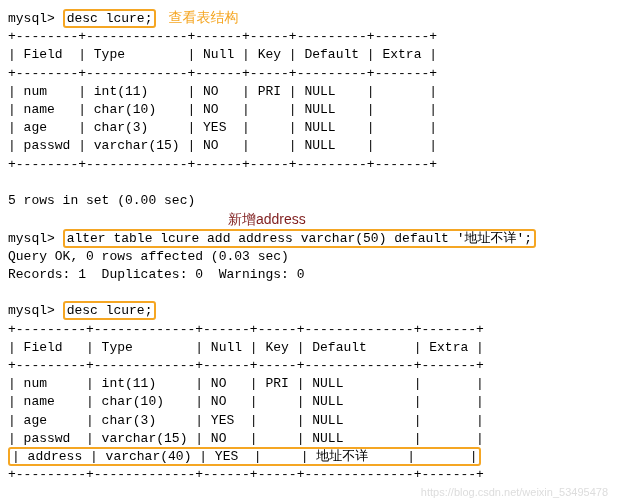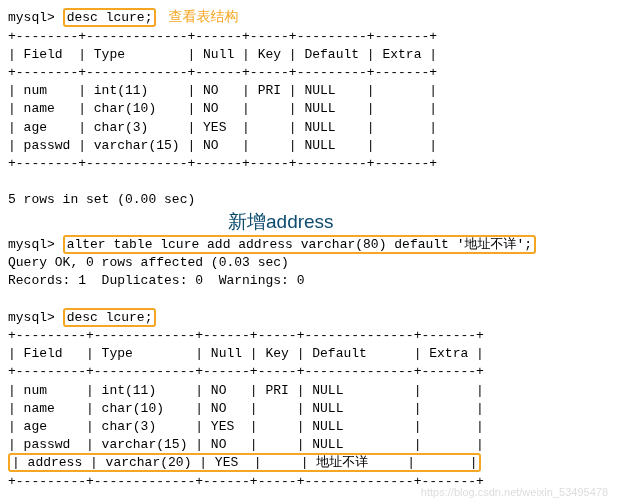--- a/index.html
+++ b/index.html
@@ -14,28 +14,28 @@
       box-sizing: border-box;
     }
     .highlight-box {
       border: 2px solid #f5a623;
       border-radius: 3px;
       padding: 0 2px;
       display: inline;
     }
     .annotation {
       color: #f5a623;
-      font-family: Liberation Mono, monospace;
+      font-family: Liberation Sans, sans-serif;
       font-size: 14px;
       margin-left: 12px;
     }
     .annotation-center {
-      color: #0c4a6e;
+      color: #7f1d1d;
       font-family: sans-serif;
-      font-size: 19px;
+      font-size: 14px;
       display: block;
       margin-left: 220px;
     }
     pre {
       margin: 0;
       font-family: inherit;
       white-space: pre;
     }
     .watermark {
       position: absolute;
@@ -64,38 +64,38 @@
 <pre>| num    | int(11)     | NO   | PRI | NULL    |       |</pre>
 <pre>| name   | char(10)    | NO   |     | NULL    |       |</pre>
 <pre>| age    | char(3)     | YES  |     | NULL    |       |</pre>
 <pre>| passwd | varchar(15) | NO   |     | NULL    |       |</pre>
 <pre>+--------+-------------+------+-----+---------+-------+</pre>
 <br>
 <pre>5 rows in set (0.00 sec)</pre>
 <span class="annotation-center">新增address</span>
 
 <div class="line">
-  <span>mysql&gt;</span> <span class="highlight-box"><span>alter table lcure add address varchar(80) default '地址不详';</span></span>
+  <span>mysql&gt;</span> <span class="highlight-box"><span>alter table lcure add address varchar(50) default '地址不详';</span></span>
 </div>
 <pre>Query OK, 0 rows affected (0.03 sec)</pre>
 <pre>Records: 1  Duplicates: 0  Warnings: 0</pre>
 <br>
 
 <div class="line">
   <span>mysql&gt;</span> <span class="highlight-box"><span>desc lcure;</span></span>
 </div>
 
 <pre>+---------+-------------+------+-----+--------------+-------+</pre>
 <pre>| Field   | Type        | Null | Key | Default      | Extra |</pre>
 <pre>+---------+-------------+------+-----+--------------+-------+</pre>
 <pre>| num     | int(11)     | NO   | PRI | NULL         |       |</pre>
 <pre>| name    | char(10)    | NO   |     | NULL         |       |</pre>
 <pre>| age     | char(3)     | YES  |     | NULL         |       |</pre>
 <pre>| passwd  | varchar(15) | NO   |     | NULL         |       |</pre>
-<div class="line"><span class="highlight-box"><span style="white-space:pre">| address | varchar(20) | YES  |     | 地址不详     |       |</span></span></div>
+<div class="line"><span class="highlight-box"><span style="white-space:pre">| address | varchar(40) | YES  |     | 地址不详     |       |</span></span></div>
 <pre>+---------+-------------+------+-----+--------------+-------+</pre>
 <br>
 
 <br>
 
 
 
 <div class="watermark">https://blog.csdn.net/weixin_53495478</div>
 
 

